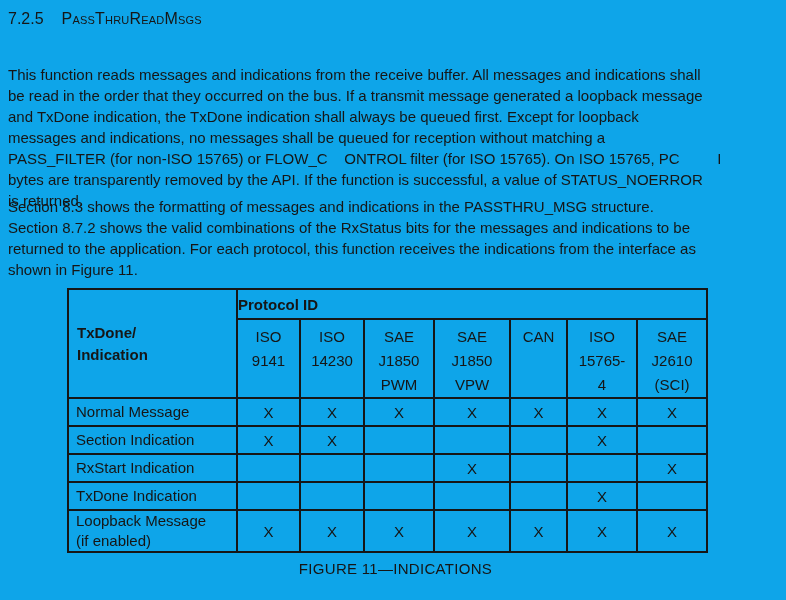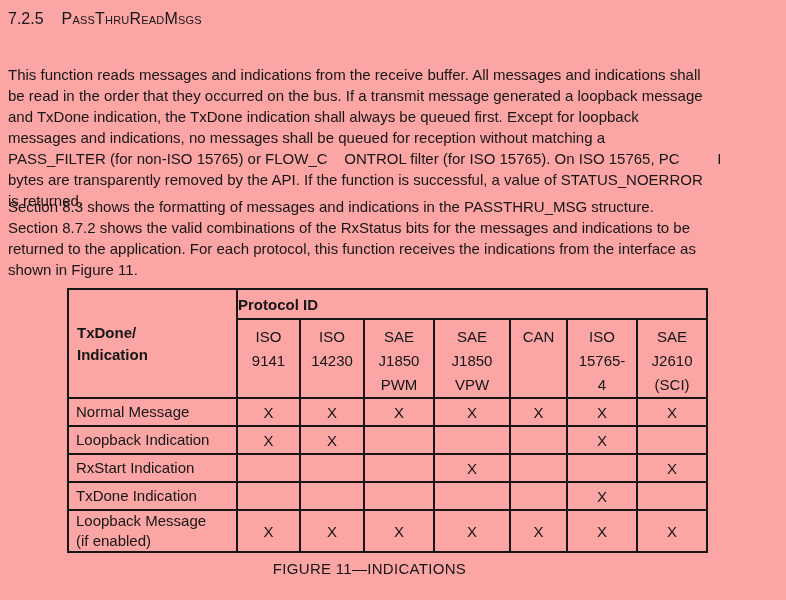--- a/index.html
+++ b/index.html
@@ -1,21 +1,21 @@
 <!DOCTYPE html>
 <html><head>
 <meta charset="utf-8">
 <style>
   * { margin: 0; padding: 0; box-sizing: border-box; }
   html, body { background: #ffffff; }
   .page {
     position: relative;
     width: 786px;
     height: 600px;
-    background: #fca5a5;
+    background: #0ea5e9;
     color: #161616;
     font-family: "Liberation Sans", "DejaVu Sans", sans-serif;
     overflow: hidden;
   }
   .heading {
     position: absolute;
     left: 8px;
     top: 9px;
     font-size: 16px;
     line-height: 20px;
@@ -74,21 +74,21 @@
     vertical-align: middle;
     line-height: 20px;
     border-radius: 6px;
   }
   td.c-x {
     text-align: center;
     vertical-align: middle;
   }
   .caption {
     position: absolute;
-    left: 50px;
+    left: 76px;
     top: 560px;
     width: 639px;
     text-align: center;
     font-size: 15px;
     letter-spacing: 0.3px;
   }
 </style>
 </head>
 <body>
 
@@ -153,21 +153,21 @@
         <td class="c-x">X</td>
         <td class="c-x">X</td>
         <td class="c-x">X</td>
         <td class="c-x">X</td>
         <td class="c-x">X</td>
         <td class="c-x">X</td>
         <td class="c-x">X</td>
       </tr>
 
       <tr class="r-body">
-        <td class="c-label">Loopback Indication</td>
+        <td class="c-label">Section Indication</td>
         <td class="c-x">X</td>
         <td class="c-x">X</td>
         <td class="c-x"></td>
         <td class="c-x"></td>
         <td class="c-x"></td>
         <td class="c-x">X</td>
         <td class="c-x"></td>
       </tr>
 
       <tr class="r-body">

